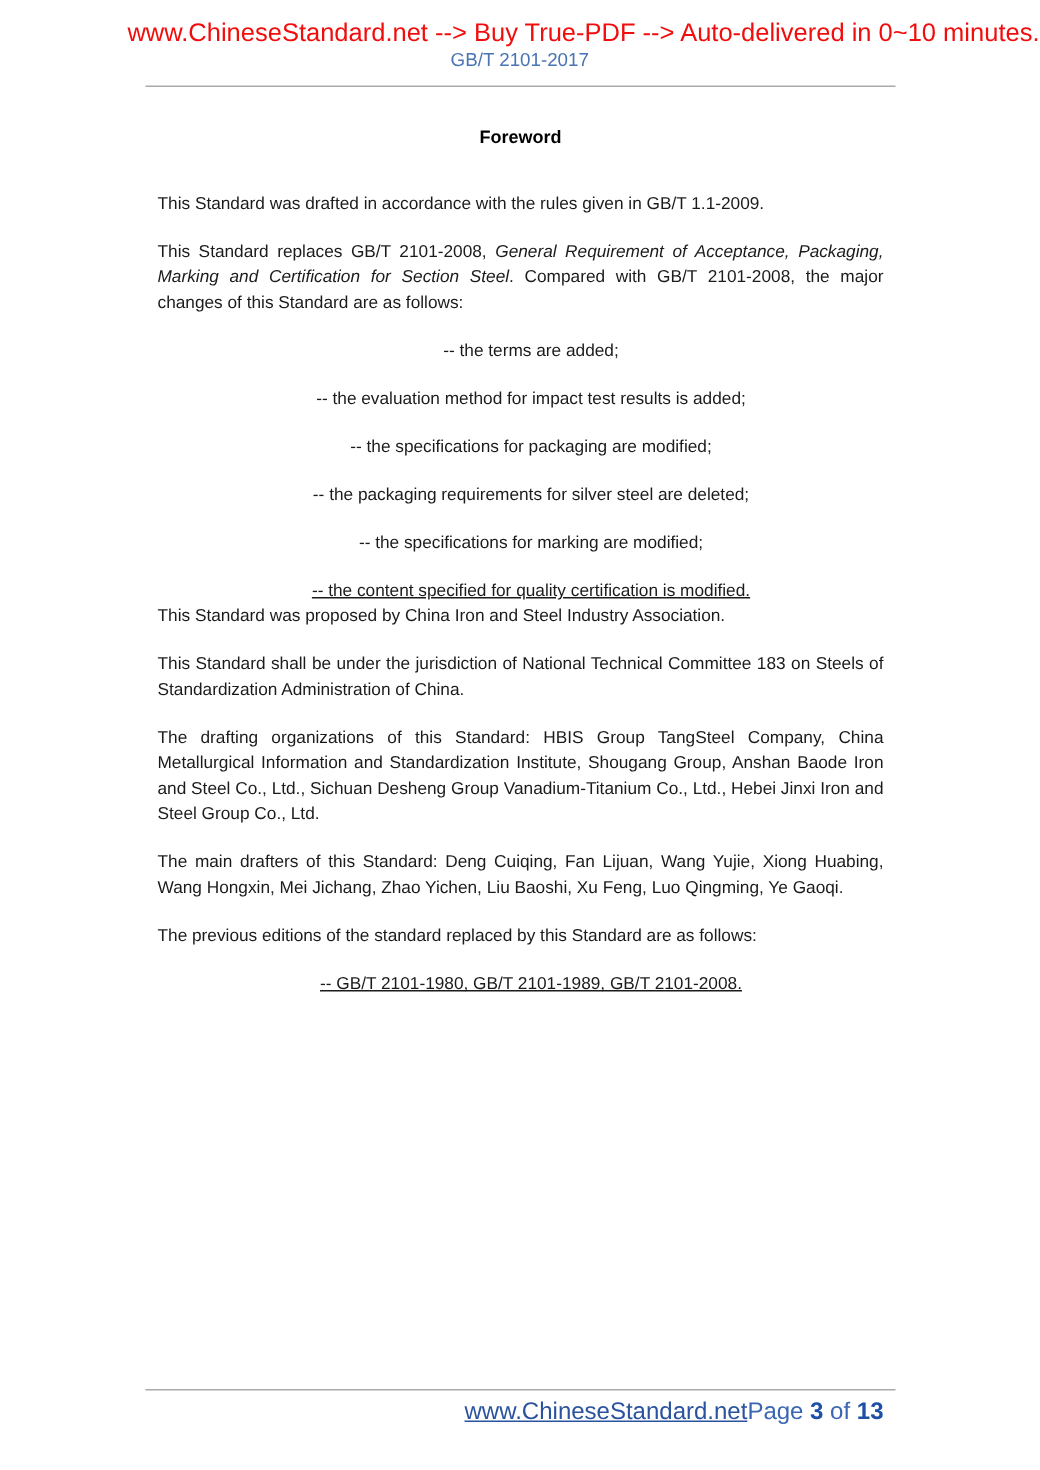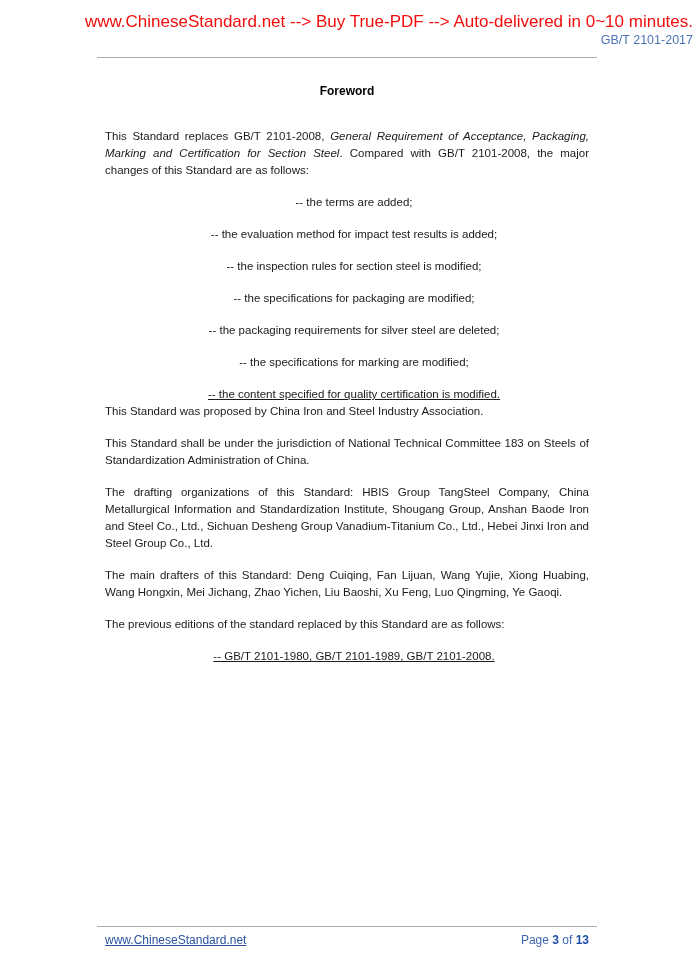--- a/index.html
+++ b/index.html
@@ -23,21 +23,21 @@
     color: #f20d0d;
     font-size: 17px;
     z-index: 2;
     white-space: nowrap;
   }
   .doc-number {
     position: absolute;
     top: 33px;
     left: 0;
     width: 100%;
-    text-align: right;
+    text-align: center;
     color: #4a74b4;
     font-size: 12.5px;
     z-index: 1;
   }
   .rule {
     position: absolute;
     left: 97px;
     width: 500px;
     border-top: 1px solid #a9a9a9;
     height: 0;
@@ -75,23 +75,23 @@
   p.list-item:last-child { margin-bottom: 0; text-decoration: underline; }
   em.doc-ref { font-style: italic; }
 
   
   .footer-bar {
     position: absolute;
     top: 933px;
     left: 105px;
     width: 484px;
     display: flex;
-    justify-content: space-between;
+    justify-content: flex-end;
     align-items: baseline;
-    font-size: 12px;
+    font-size: 16px;
   }
   .footer-link {
     color: #2a529e;
     text-decoration: underline;
     cursor: pointer;
   }
   .page-indicator { color: #3b66b0; }
   .page-indicator b { color: #1d4ea8; font-weight: bold; }
 </style>
 </head>
@@ -101,27 +101,27 @@
 
   <div class="banner">www.ChineseStandard.net --&gt; Buy True-PDF --&gt; Auto-delivered in 0~10 minutes.</div>
 
   <div class="doc-number">GB/T 2101-2017</div>
 
   <div class="rule rule-header"></div>
 
   <main>
     <h1 class="doc-title">Foreword</h1>
 
+    <p class="body-para">This Standard was drafted in accordance with the rules given in GB/T 1.1-2009.</p>
 
     <p class="body-para"><span>This Standard replaces GB/T 2101-2008, </span><em class="doc-ref">General Requirement of Acceptance, Packaging, Marking and Certification for Section Steel</em><span>. Compared with GB/T 2101-2008, the major changes of this Standard are as follows:</span></p>
 
     <div>
       <p class="list-item">-- the terms are added;</p>
       <p class="list-item">-- the evaluation method for impact test results is added;</p>
-      <p class="list-item">-- the inspection rules for section steel is modified;</p>
       <p class="list-item">-- the specifications for packaging are modified;</p>
       <p class="list-item">-- the packaging requirements for silver steel are deleted;</p>
       <p class="list-item">-- the specifications for marking are modified;</p>
       <p class="list-item">-- the content specified for quality certification is modified.</p>
     </div>
 
     <p class="body-para">This Standard was proposed by China Iron and Steel Industry Association.</p>
 
     <p class="body-para">This Standard shall be under the jurisdiction of National Technical Committee 183 on Steels of Standardization Administration of China.</p>
 

